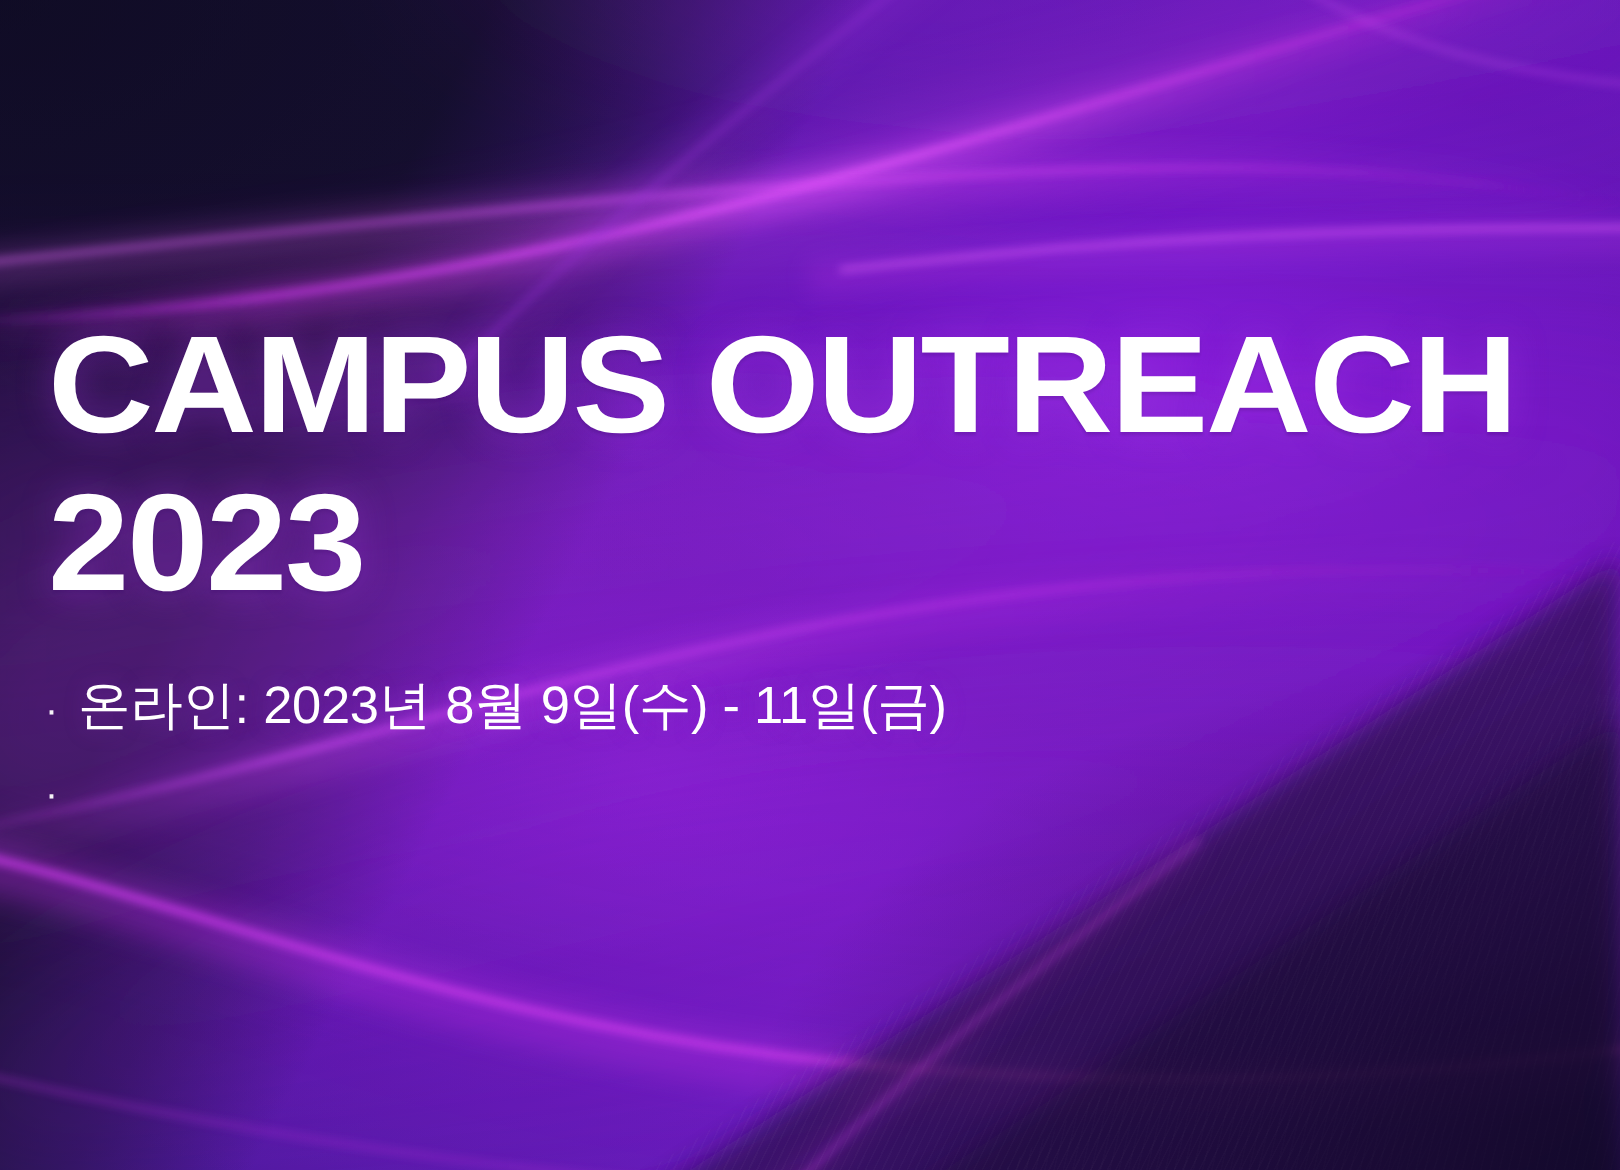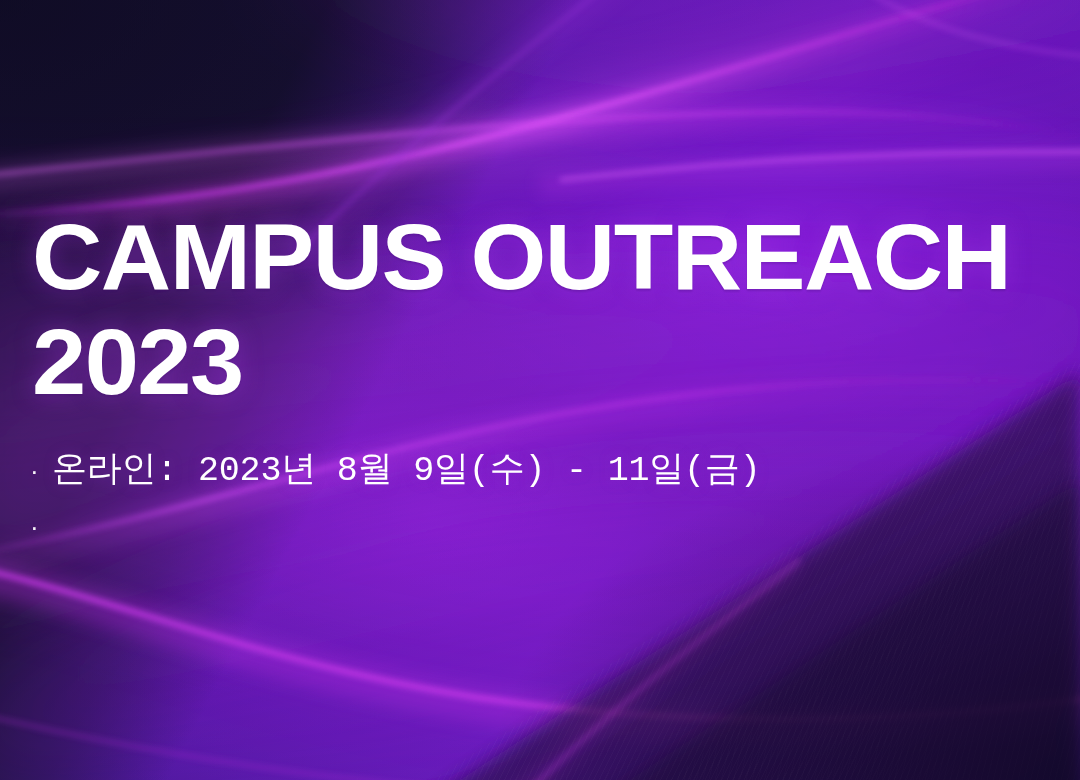--- a/index.html
+++ b/index.html
@@ -146,21 +146,21 @@
     text-shadow: 0 0 14px rgba(150,50,210,0.40);
   }
   .date-bullet {
     display: inline-block;
     width: 22px;
     flex: 0 0 22px;
     font-size: 26px;
     color: #ffffff;
     opacity: 0.95;
   }
-  .date-text { display: inline-block; font-family: Liberation Mono, monospace; }
+  .date-text { display: inline-block; }
 </style>
 </head>
 <body>
 
 <div id="poster">
 
   <div class="bg-layer bg-base"></div>
   <div class="bg-layer bloom-a"></div>
   <div class="bg-layer bloom-b"></div>
   <div class="bg-layer bloom-c"></div>

